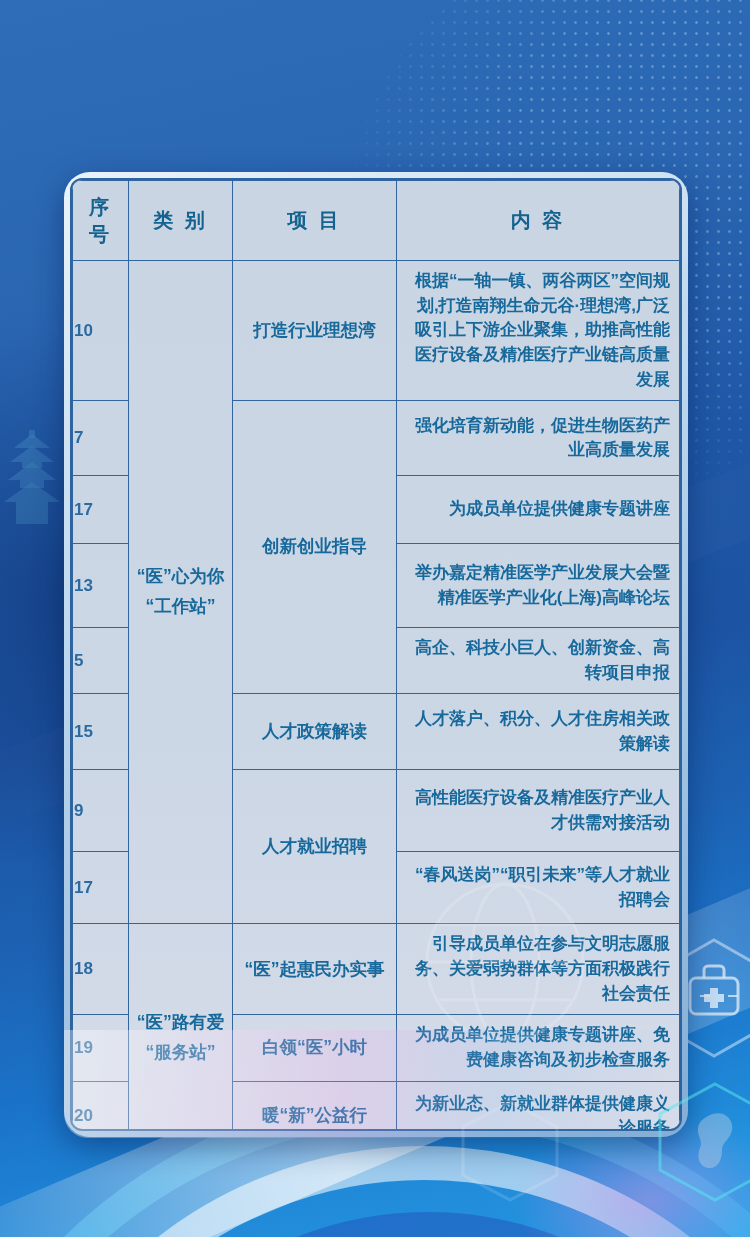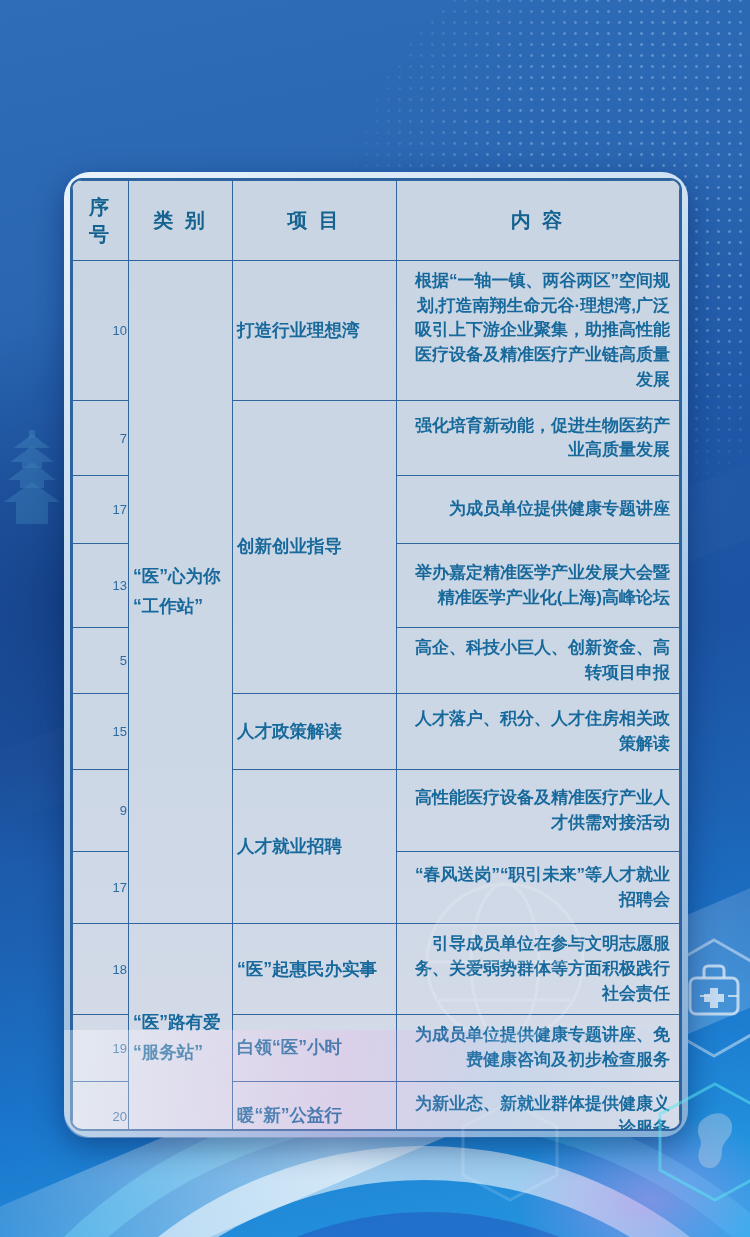--- a/index.html
+++ b/index.html
@@ -57,22 +57,22 @@
     box-shadow:0 10px 30px rgba(4,28,80,.45);
   }
   .card-inner{
     width:100%;height:100%;box-sizing:border-box;border-radius:12px;overflow:hidden;
     border:2px solid #2d639e;
     background:linear-gradient(180deg,#cad5e3 0%,#ccd7e5 60%,#d5dbe9 100%);
   }
   table.grid{width:100%;height:100%;border-collapse:collapse;table-layout:fixed;}
   .grid td,.grid th{border:1.5px solid #31659f;vertical-align:middle;color:#17699c;}
   .grid th{font-size:20px;font-weight:bold;letter-spacing:3px;color:#13628f;text-align:center;}
-  td.num{font-size:13px;font-weight:normal;text-align:right;color:#2b6ba2;}
-  td.cat,td.proj{font-size:17.5px;font-weight:bold;white-space:pre-line;line-height:1.7;padding:0 4px;}
+  td.num{font-size:17px;font-weight:bold;text-align:left;color:#2b6ba2;}
+  td.cat,td.proj{font-size:17.5px;font-weight:bold;text-align:center;white-space:pre-line;line-height:1.7;padding:0 4px;}
   td.cont{font-size:17px;font-weight:bold;text-align:right;line-height:1.45;padding:8px 9px 8px 13px;}
   tr.hrow{height:80px}
   tr.r10{height:122px} tr.r11{height:75px} tr.r12{height:68px} tr.r13{height:84px}
   tr.r14{height:66px} tr.r15{height:76px} tr.r16{height:82px} tr.r17{height:72px}
   tr.r18{height:84px} tr.r19{height:64px} tr.r20{height:70px}
 
   
   .pagoda{left:2px;top:428px;opacity:.30;}
   .medkit{right:-14px;top:922px;z-index:1;opacity:.8;}
   .organ-hex{right:-30px;top:1076px;z-index:3;opacity:.75;}

